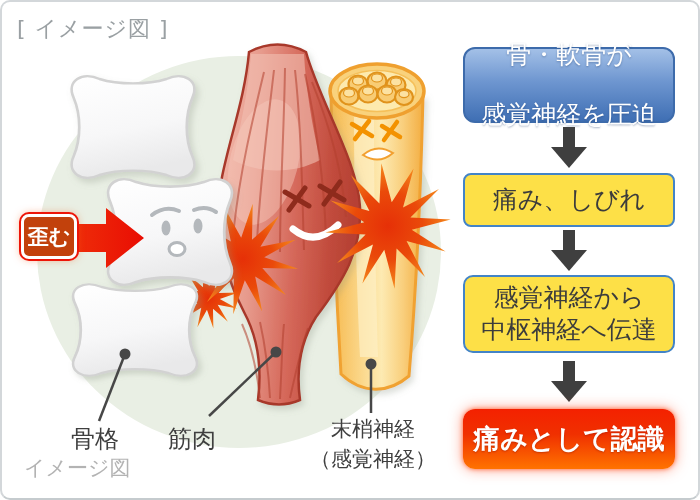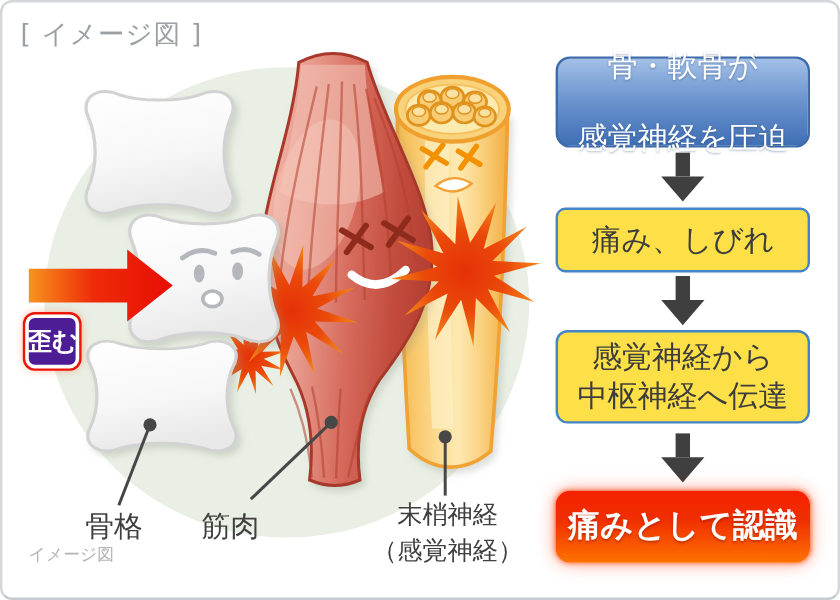--- a/index.html
+++ b/index.html
@@ -6,32 +6,32 @@
   .frame{
     position:relative;width:700px;height:500px;box-sizing:border-box;
     background:#ffffff;border:2px solid #d3d7da;border-bottom-color:#c5cbce;
     border-radius:10px;overflow:hidden;
   }
   .art{position:absolute;left:0;top:0;width:700px;height:500px;}
   .title{
     position:absolute;left:15px;top:12px;font-size:22px;color:#9aa0a3;
     letter-spacing:1px;white-space:nowrap;
   }
-  .note{position:absolute;left:22px;top:452px;font-size:14px;color:#b3b3b3;}
+  .note{position:absolute;left:22px;top:452px;font-size:21px;color:#b3b3b3;}
   .lbl{position:absolute;font-size:24px;color:#3f3f3f;text-align:center;white-space:nowrap;}
   .lbl-bone{left:45px;top:421px;width:96px;}
   .lbl-muscle{left:142px;top:421px;width:96px;}
   .lbl-nerve{left:285px;top:412px;width:172px;font-size:21px;line-height:30px;}
   .lbl-nerve span{display:block;}
   .warp-badge{
-    position:absolute;left:19px;top:212px;width:45px;height:45px;box-sizing:border-box;
-    background:#4c1d95;border:3px solid #ffffff;border-radius:8px;
+    position:absolute;left:19px;top:212px;width:56px;height:45px;box-sizing:border-box;
+    background:#c2410c;border:3px solid #ffffff;border-radius:8px;
     box-shadow:0 0 0 2px #ed1508, 0 0 8px rgba(244,90,20,.55);
     display:flex;align-items:center;justify-content:center;
-    color:#fff;font-size:21px;font-weight:bold;white-space:nowrap;margin-top:48px;
+    color:#fff;font-size:21px;font-weight:bold;white-space:nowrap;
   }
   .flow{
     position:absolute;left:461px;top:45px;width:212px;
     display:flex;flex-direction:column;align-items:center;
   }
   .fbox{
     width:212px;box-sizing:border-box;border-radius:10px;
     display:flex;flex-direction:column;justify-content:center;align-items:center;
     text-align:center;font-size:25px;line-height:32px;color:#3c3c3c;white-space:nowrap;
   }

